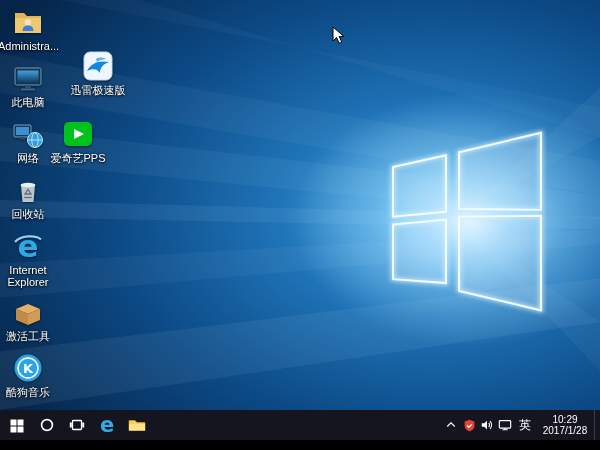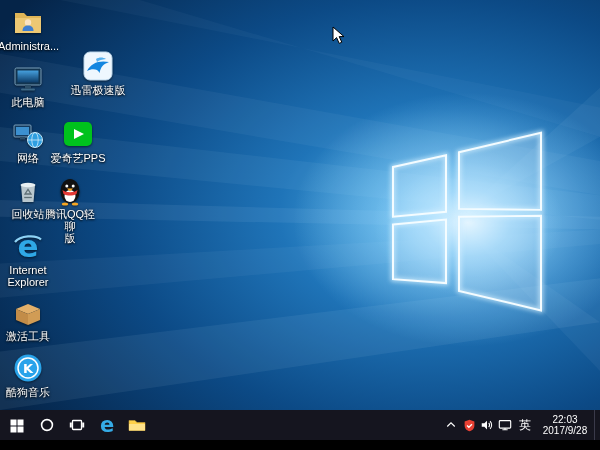--- a/index.html
+++ b/index.html
@@ -160,36 +160,20 @@
         <svg viewBox="0 0 32 32">
           <path d="M9,11 L23,11 L21.5,28 L10.5,28 Z" fill="#cdd9de" opacity="0.9"></path>
           <ellipse cx="16" cy="11" rx="7.5" ry="2.2" fill="#e8f0f3"></ellipse>
           <path d="M13,20 L16,15.5 L19,20 Z" fill="none" stroke="#5f7076" stroke-width="1.3"></path>
           <path d="M12.2,23.5 L19.8,23.5" stroke="#5f7076" stroke-width="1.3"></path>
         </svg>
       </div>
       <div class="dicon-label">回收站</div>
     </div>
 
-    <div class="dicon" style="left:40px;top:174px;">
-      <div class="dicon-img">
-        <svg viewBox="0 0 32 32">
-          <ellipse cx="16" cy="17" rx="9.5" ry="12" fill="#111"></ellipse>
-          <ellipse cx="16" cy="22" rx="5.5" ry="6" fill="#fff"></ellipse>
-          <ellipse cx="11" cy="30" rx="3.2" ry="1.6" fill="#f5a623"></ellipse>
-          <ellipse cx="21" cy="30" rx="3.2" ry="1.6" fill="#f5a623"></ellipse>
-          <circle cx="12.8" cy="12" r="1.5" fill="#fff"></circle>
-          <circle cx="19.2" cy="12" r="1.5" fill="#fff"></circle>
-          <path d="M13,14.6 L19,14.6 L16,17.4 Z" fill="#f5a623"></path>
-          <path d="M8.5,16 C12,19 20,19 23.5,16 L22.5,20 C18.5,22 13.5,22 9.5,20 Z" fill="#e53935"></path>
-        </svg>
-      </div>
-      <div class="dicon-label">腾讯QQ轻聊
-版</div>
-    </div>
 
     <div class="dicon" style="left:-2px;top:230px;">
       <div class="dicon-img">
         <svg viewBox="0 0 32 32">
           <text x="16" y="27" text-anchor="middle" font-size="31" font-weight="bold" fill="#2fa8e6" font-family="DejaVu Sans, sans-serif">e</text>
           <path d="M3,12 C8,5.5 24,4.5 29,9.5" stroke="#8ed3f6" stroke-width="2.2" fill="none"></path>
         </svg>
       </div>
       <div class="dicon-label">Internet
 Explorer</div>
@@ -295,22 +279,22 @@
           <rect x="1.5" y="3" width="13" height="8.5" rx="1" stroke="#fff" stroke-width="1.3" fill="none"></rect>
           <path d="M8,11.5 L8,13.5 M5,13.5 L11,13.5" stroke="#fff" stroke-width="1.2"></path>
         </svg>
       </div>
 
       <div class="tray-input">
         <span>英</span>
       </div>
 
       <div class="tray-clock">
-        <span>22:03</span>
-        <span>2017/9/28</span>
+        <span>10:29</span>
+        <span>2017/1/28</span>
       </div>
 
       <div class="show-desktop"></div>
 
     </div>
   </div>
 
 </div>
 
 </body></html>

